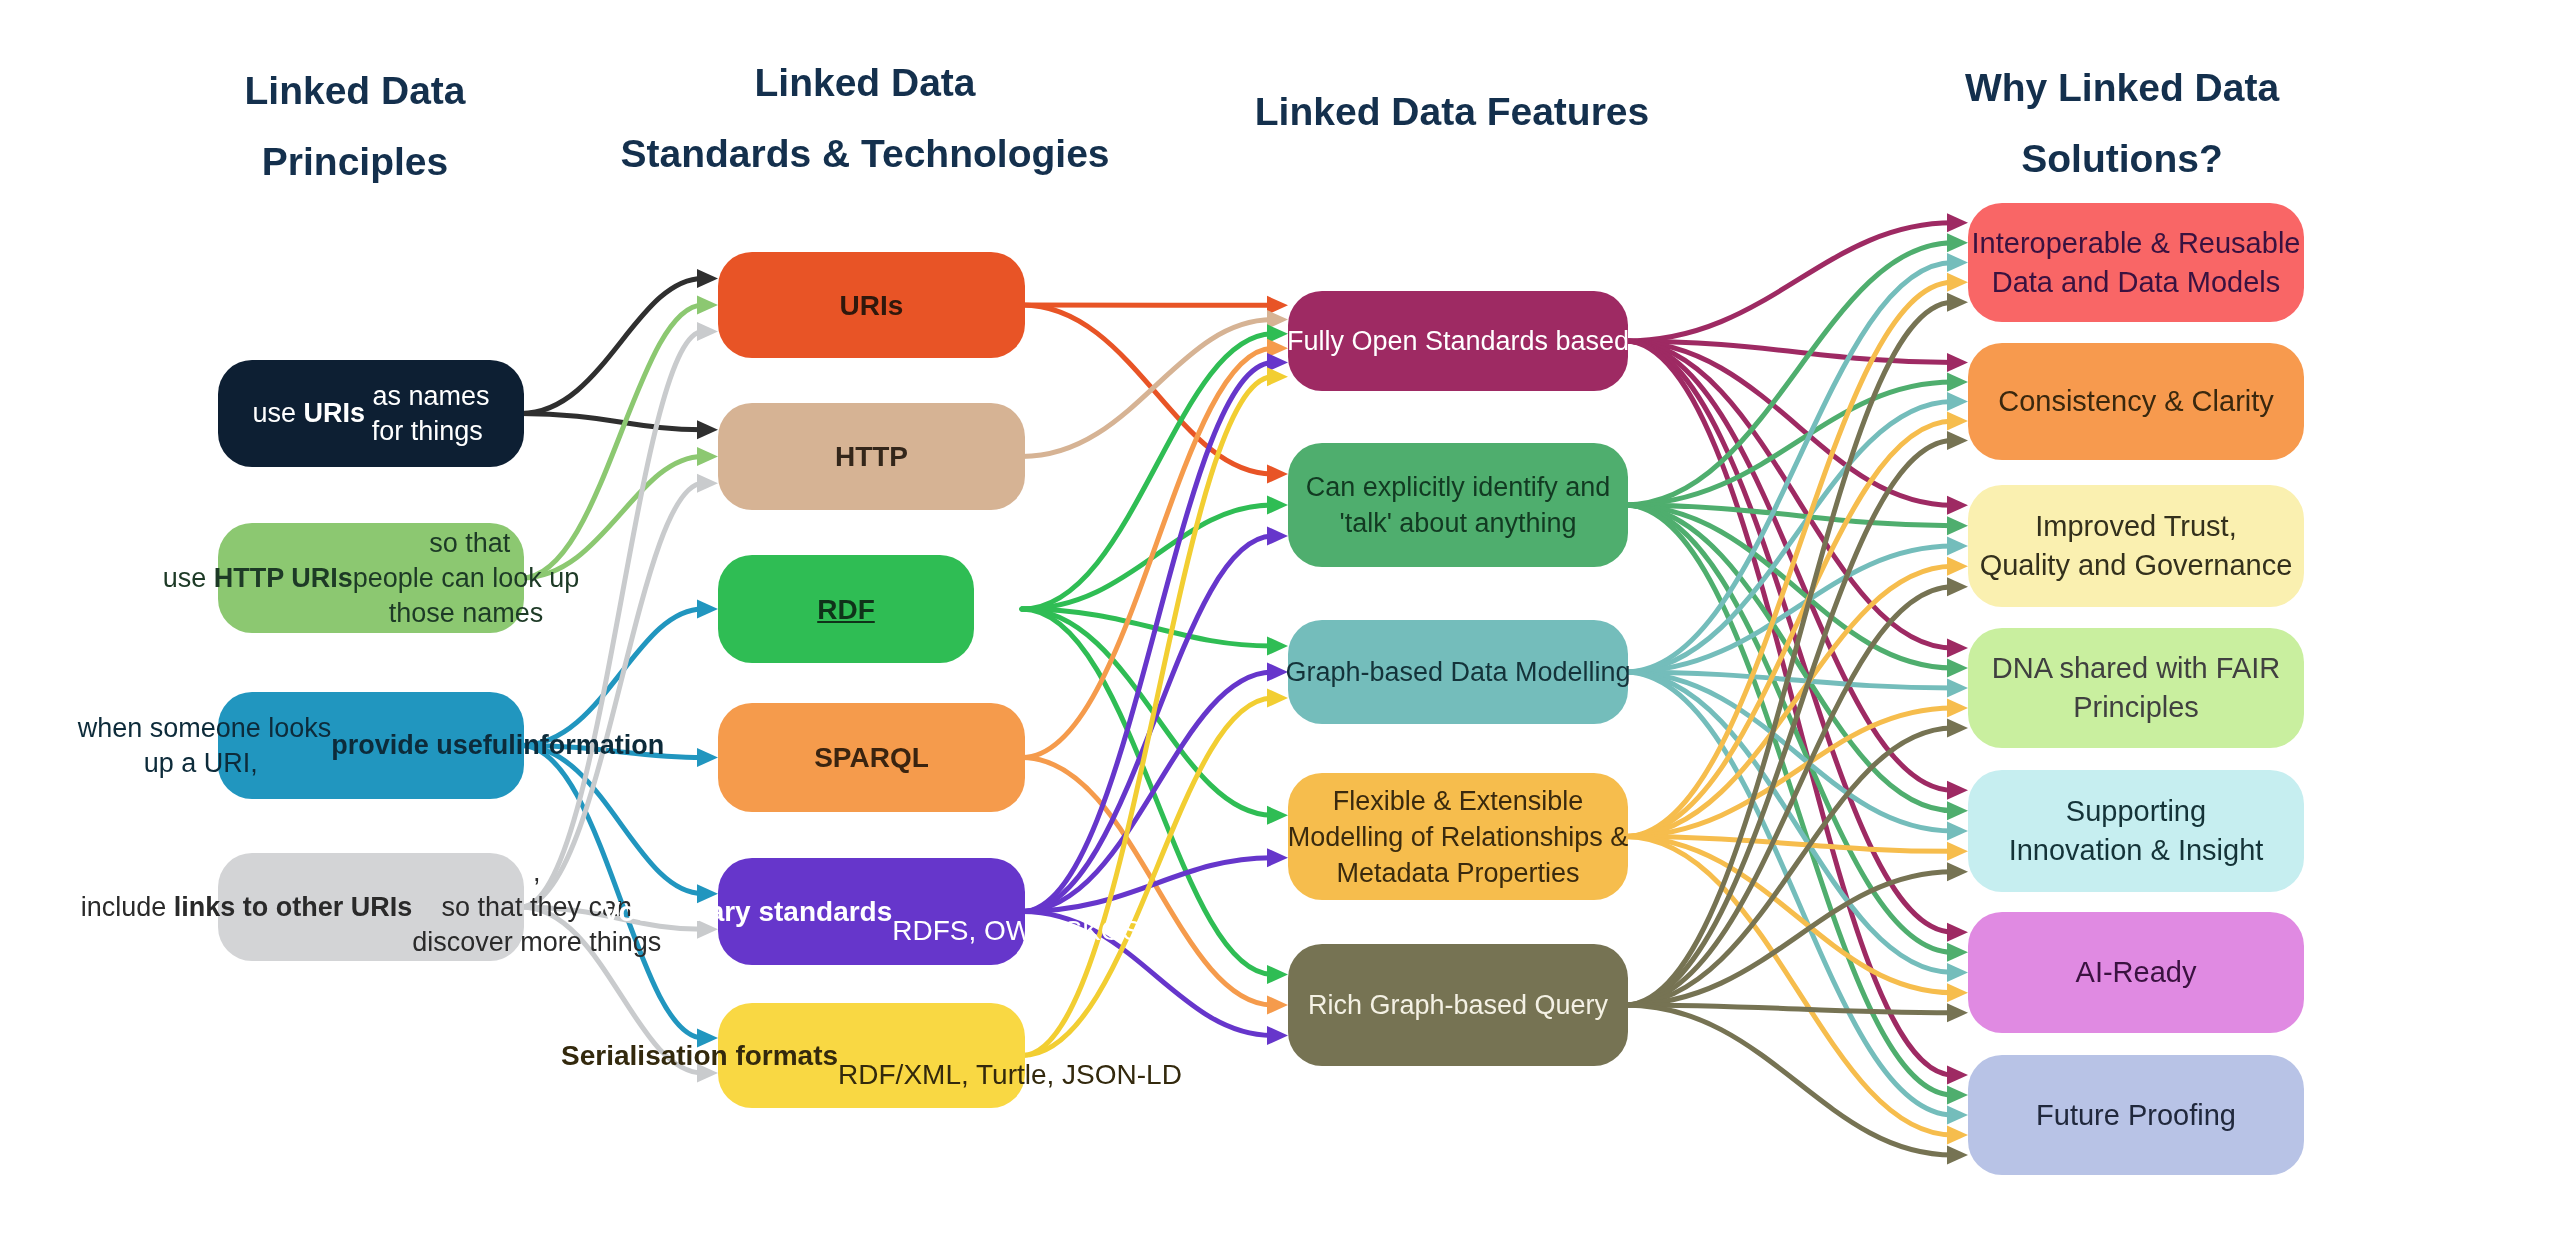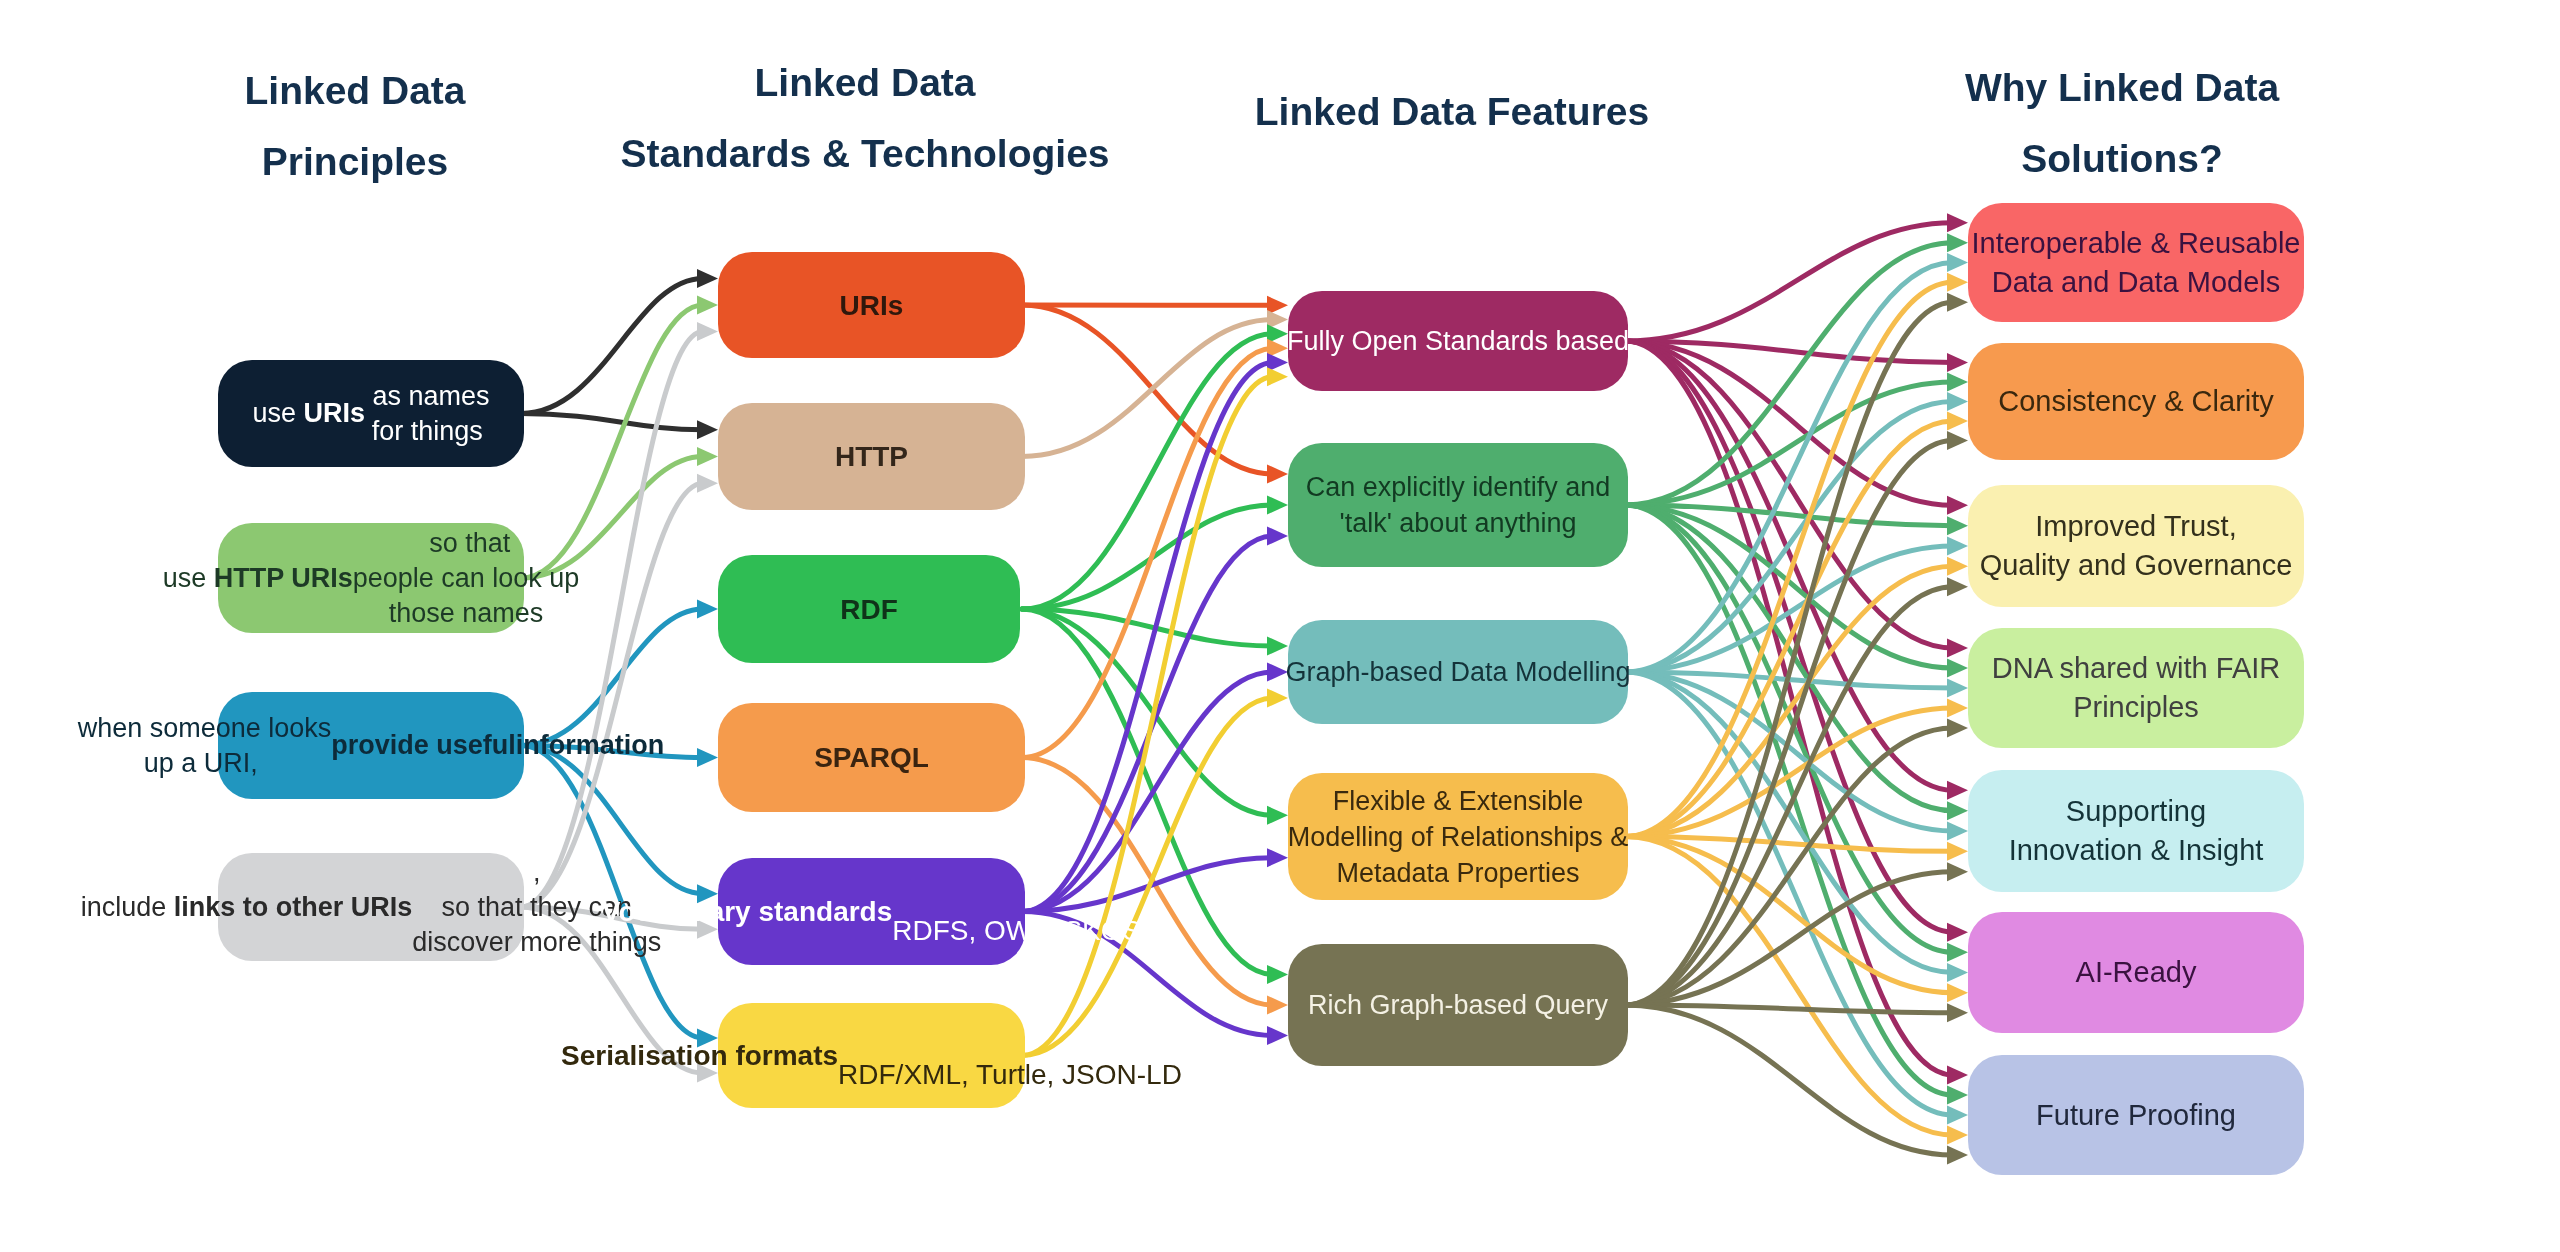--- a/index.html
+++ b/index.html
@@ -163,21 +163,21 @@
 
   <div id="col-principles" class="col-principles">
       <div class="node" style="left: 218px; top: 360px; width: 306px; height: 107px; background: rgb(13, 31, 51); color: rgb(255, 255, 255);">use <b>URIs</b> as names<br>for things</div>
       <div class="node" style="left: 218px; top: 523px; width: 306px; height: 110px; background: rgb(140, 200, 113); color: rgb(29, 58, 38);">use <b>HTTP URIs</b> so that<br>people can look up<br>those names</div>
       <div class="node" style="left: 218px; top: 692px; width: 306px; height: 107px; background: rgb(33, 150, 191); color: rgb(13, 43, 58);">when someone looks<br>up a URI, <b>provide useful</b><br><b>information</b></div>
       <div class="node" style="left: 218px; top: 853px; width: 306px; height: 108px; background: rgb(211, 212, 214); color: rgb(42, 42, 42);">include <b>links to other URIs</b>,<br>so that they can<br>discover more things</div>
     </div>
   <div id="col-technologies" class="col-technologies">
       <div class="node" style="left: 718px; top: 252px; width: 307px; height: 106px; background: rgb(232, 84, 38); color: rgb(48, 24, 12);"><b>URIs</b></div>
       <div class="node" style="left: 718px; top: 403px; width: 307px; height: 107px; background: rgb(214, 179, 148); color: rgb(51, 38, 26);"><b>HTTP</b></div>
-      <div class="node" style="left: 718px; top: 555px; width: 302px; height: 108px; background: rgb(47, 189, 84); color: rgb(15, 51, 25);"><b>RDF</b></div>
+      <div class="node" style="left: 718px; top: 555px; width: 256px; height: 108px; background: rgb(47, 189, 84); color: rgb(15, 51, 25); text-decoration: underline;"><b>RDF</b></div>
       <div class="node" style="left: 718px; top: 703px; width: 307px; height: 109px; background: rgb(245, 155, 76); color: rgb(58, 36, 16);"><b>SPARQL</b></div>
       <div class="node" style="left: 718px; top: 858px; width: 307px; height: 107px; background: rgb(102, 54, 203); color: rgb(255, 255, 255);"><b>Vocabulary standards</b><br>RDFS, OWL, SKOS</div>
       <div class="node" style="left: 718px; top: 1003px; width: 307px; height: 105px; background: rgb(249, 216, 67); color: rgb(51, 41, 13);"><b>Serialisation formats</b><br>RDF/XML, Turtle, JSON-LD</div>
     </div>
   <div id="col-features" class="col-features">
       <div class="node" style="left: 1288px; top: 291px; width: 340px; height: 100px; background: rgb(158, 42, 99); color: rgb(255, 255, 255);">Fully Open Standards based</div>
       <div class="node" style="left: 1288px; top: 443px; width: 340px; height: 124px; background: rgb(79, 174, 110); color: rgb(18, 58, 34); padding-left: 8px;">Can explicitly identify and<br>'talk' about anything</div>
       <div class="node" style="left: 1288px; top: 620px; width: 340px; height: 104px; background: rgb(116, 189, 187); color: rgb(20, 51, 58);">Graph-based Data Modelling</div>
       <div class="node" style="left: 1288px; top: 773px; width: 340px; height: 127px; background: rgb(246, 189, 77); color: rgb(58, 42, 14);">Flexible &amp; Extensible<br>Modelling of Relationships &amp;<br>Metadata Properties</div>
       <div class="node" style="left: 1288px; top: 944px; width: 340px; height: 122px; background: rgb(118, 115, 83); color: rgb(244, 241, 228);">Rich Graph-based Query</div>

